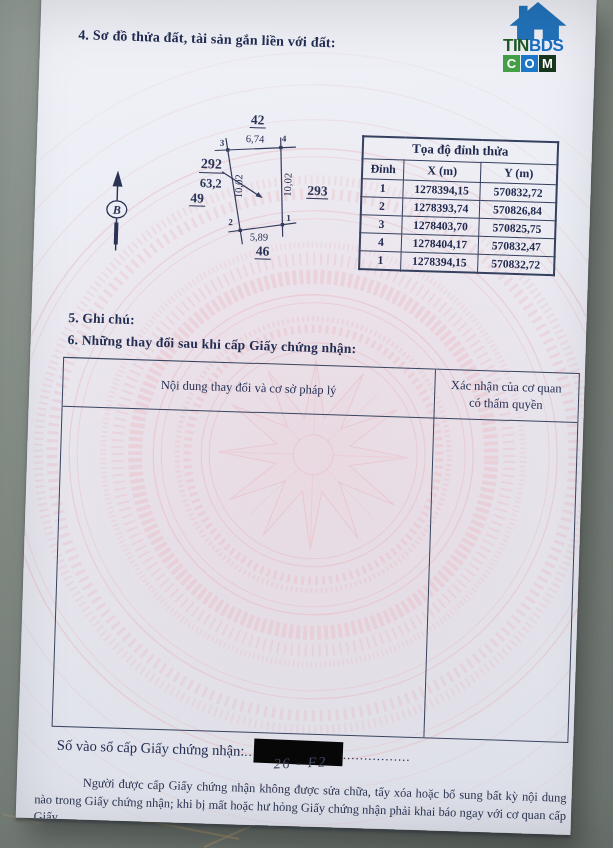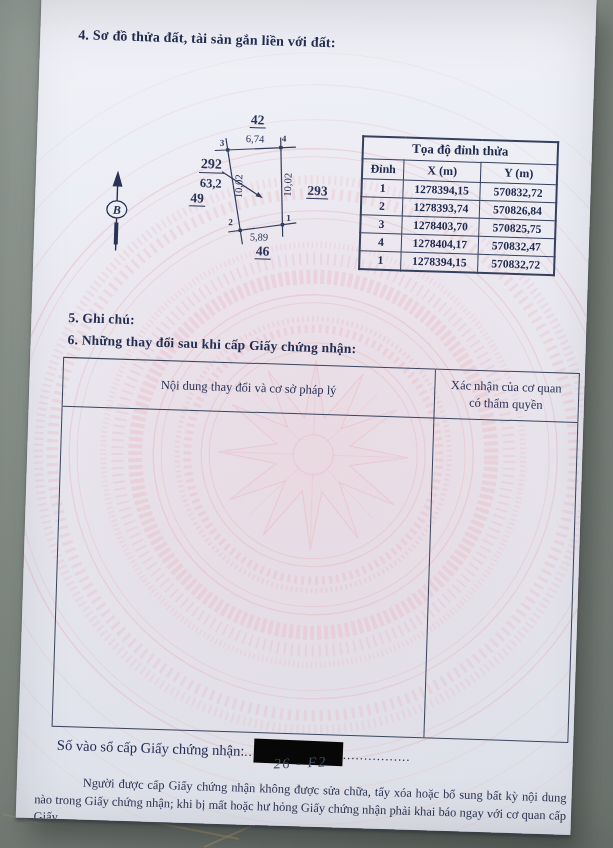--- a/index.html
+++ b/index.html
@@ -226,15 +226,28 @@
     <div class="issue-line">
       <span>Số vào sổ cấp Giấy chứng nhận:</span><span class="dots">..</span><span class="redaction"></span><span class="dots">................</span>
     </div>
 
     <div class="handwriting">26 - F2</div>
 
     <div class="footer-note">Người được cấp Giấy chứng nhận không được sửa chữa, tẩy xóa hoặc bổ sung bất kỳ nội dung nào trong Giấy chứng nhận; khi bị mất hoặc hư hỏng Giấy chứng nhận phải khai báo ngay với cơ quan cấp Giấy.</div>
 
   </div>
 
+  <div class="logo">
+    <svg class="logo-house" width="58" height="38" viewBox="0 0 60 40">
+      <rect x="10" y="4" width="9" height="16" fill="#2273bb"></rect>
+      <polygon points="30,0 60,25 52,25 52,40 8,40 8,25 0,25" fill="#2273bb"></polygon>
+      <rect x="26" y="29" width="9" height="11" fill="#eef1f6"></rect>
+    </svg>
+    <div class="logo-line1"><span class="lg-tin">TIN</span><span class="lg-bds">BDS</span></div>
+    <div class="logo-line2">
+      <span class="lg-box lg-c">C</span>
+      <span class="lg-box lg-o">O</span>
+      <span class="lg-box lg-m">M</span>
+    </div>
+  </div>
 
   <div class="vignette"></div>
 </div>
 
 </body></html>

